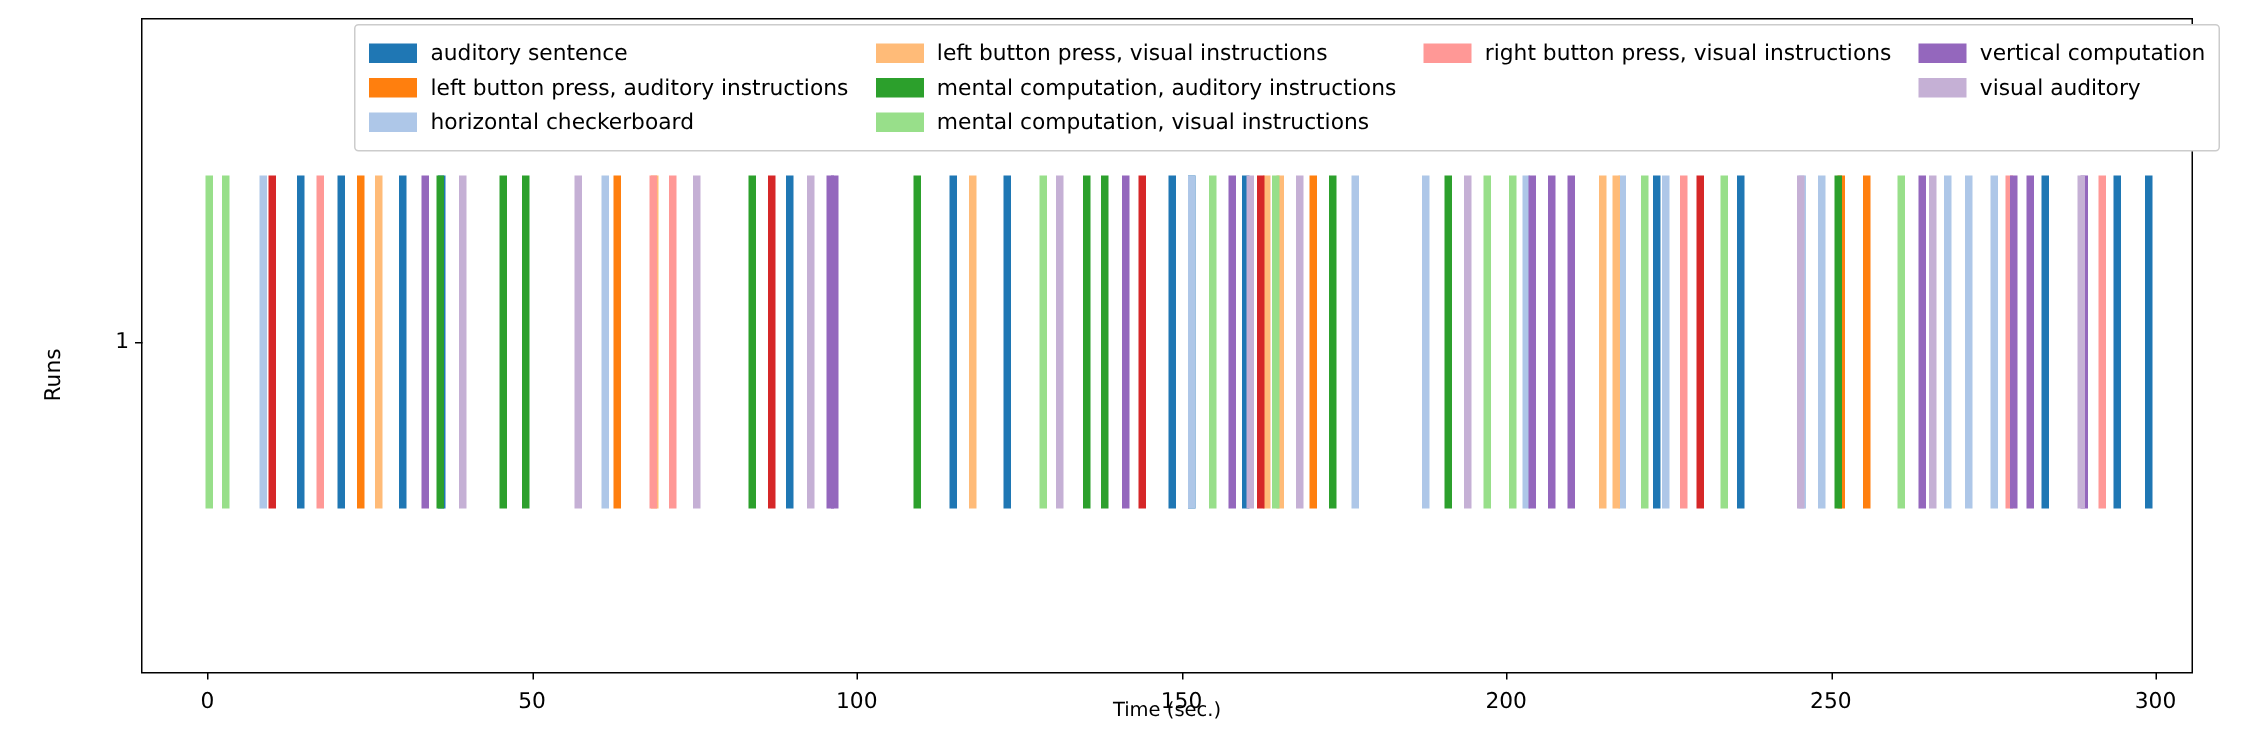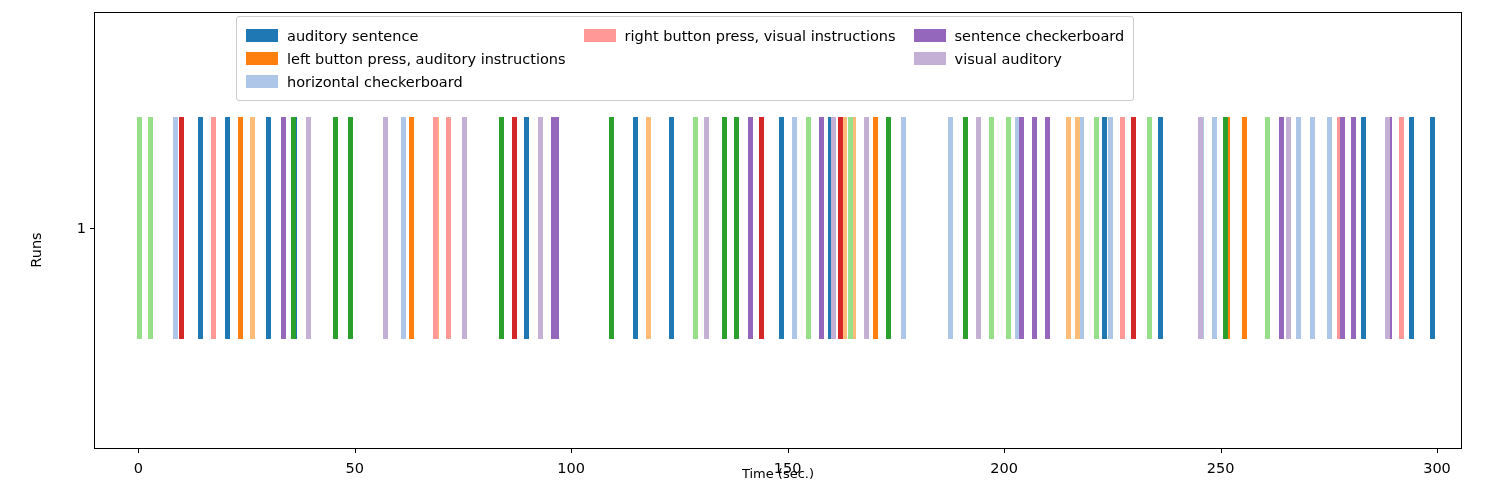--- a/index.html
+++ b/index.html
@@ -277,28 +277,42 @@
           <span class="legend-swatch" style="background: rgb(255, 127, 14);"></span>
           <span class="legend-text">left button press, auditory instructions</span>
         </div>
         <div class="legend-entry">
           <span class="legend-swatch" style="background: rgb(174, 199, 232);"></span>
           <span class="legend-text">horizontal checkerboard</span>
         </div>
       </div>
       <div class="legend-col">
         <div class="legend-entry">
+          <span class="legend-swatch" style="background: rgb(255, 187, 120);"></span>
+          <span class="legend-text">left button press, visual instructions</span>
+        </div>
+        <div class="legend-entry">
+          <span class="legend-swatch" style="background: rgb(44, 160, 44);"></span>
+          <span class="legend-text">mental computation, auditory instructions</span>
+        </div>
+        <div class="legend-entry">
+          <span class="legend-swatch" style="background: rgb(152, 223, 138);"></span>
+          <span class="legend-text">mental computation, visual instructions</span>
+        </div>
+      </div>
+      <div class="legend-col">
+        <div class="legend-entry">
           <span class="legend-swatch" style="background: rgb(255, 152, 150);"></span>
           <span class="legend-text">right button press, visual instructions</span>
         </div>
       </div>
       <div class="legend-col">
         <div class="legend-entry">
           <span class="legend-swatch" style="background: rgb(148, 103, 189);"></span>
-          <span class="legend-text">sentence checkerboard</span>
+          <span class="legend-text">vertical computation</span>
         </div>
         <div class="legend-entry">
           <span class="legend-swatch" style="background: rgb(197, 176, 213);"></span>
           <span class="legend-text">visual auditory</span>
         </div>
       </div>
     </div>
 
 </div>
 

